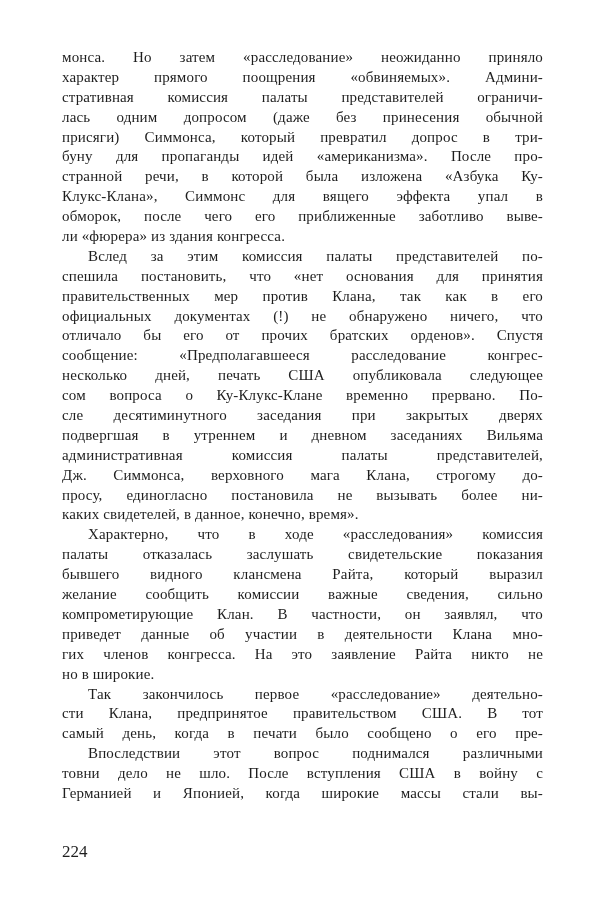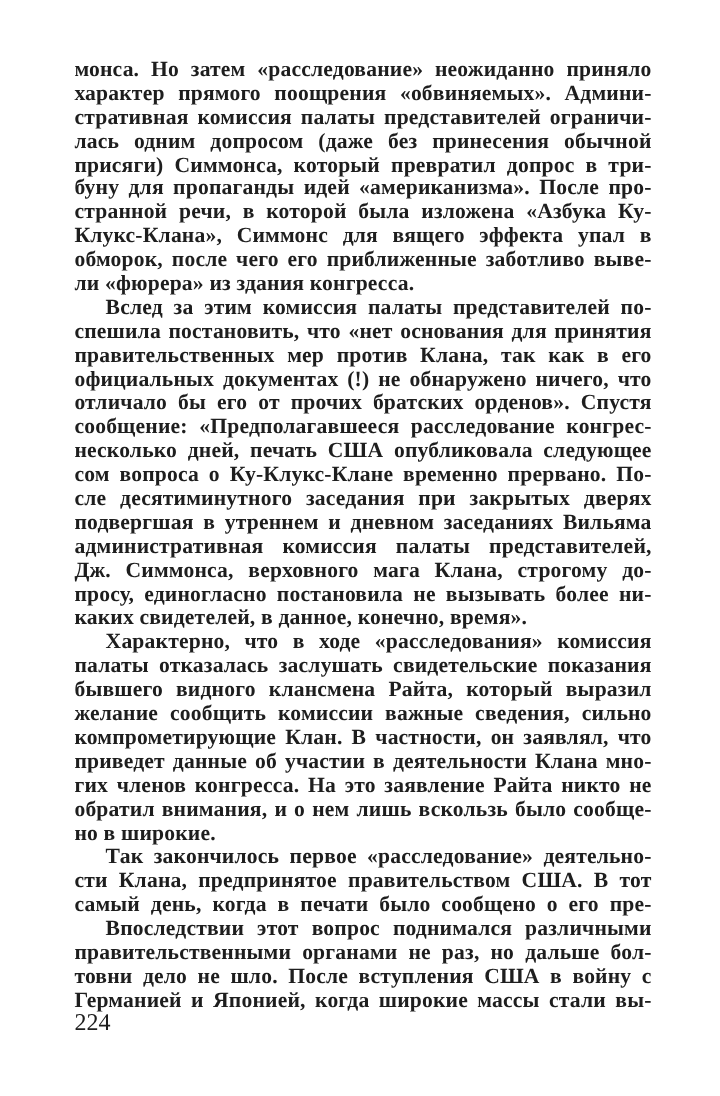--- a/index.html
+++ b/index.html
@@ -12,33 +12,32 @@
     color: #1e1e1e;
   }
   .page {
     position: absolute;
     left: 62px; top: 48px;
     width: 481px;
   }
   .line {
     height: 19.9px;
     line-height: 19.9px;
-    font-size: 18px;
+    font-size: 15px;
     white-space: nowrap;
     text-align: justify;
     text-align-last: justify;
     letter-spacing: 0.15px;
-    font-weight: bold;
   }
   .line.last { text-align-last: left; }
   .line.indent { padding-left: 26px; }
   .pagenum {
     position: absolute;
     left: 62px; top: 842px;
-    font-size: 20px;
+    font-size: 17px;
     line-height: 20px;
   }
 </style>
 </head>
 <body>
 
 <div class="page">
 
   <div>
     <div class="line">монса. Но затем «расследование» неожиданно приняло</div>
@@ -71,31 +70,29 @@
   </div>
 
   <div>
     <div class="line indent">Характерно, что в ходе «расследования» комиссия</div>
     <div class="line">палаты отказалась заслушать свидетельские показания</div>
     <div class="line">бывшего видного клансмена Райта, который выразил</div>
     <div class="line">желание сообщить комиссии важные сведения, сильно</div>
     <div class="line">компрометирующие Клан. В частности, он заявлял, что</div>
     <div class="line">приведет данные об участии в деятельности Клана мно-</div>
     <div class="line">гих членов конгресса. На это заявление Райта никто не</div>
-    <div class="line">обратил внимания, и о нем лишь вскользь было сообще-</div>
     <div class="line last">но в широкие.</div>
   </div>
 
   <div>
     <div class="line indent">Так закончилось первое «расследование» деятельно-</div>
     <div class="line">сти Клана, предпринятое правительством США. В тот</div>
     <div class="line">самый день, когда в печати было сообщено о его пре-</div>
   </div>
 
   <div>
     <div class="line indent">Впоследствии этот вопрос поднимался различными</div>
-    <div class="line">правительственными органами не раз, но дальше бол-</div>
     <div class="line">товни дело не шло. После вступления США в войну с</div>
     <div class="line">Германией и Японией, когда широкие массы стали вы-</div>
   </div>
 </div>
 
 <div class="pagenum">224</div>
 
 </body></html>

